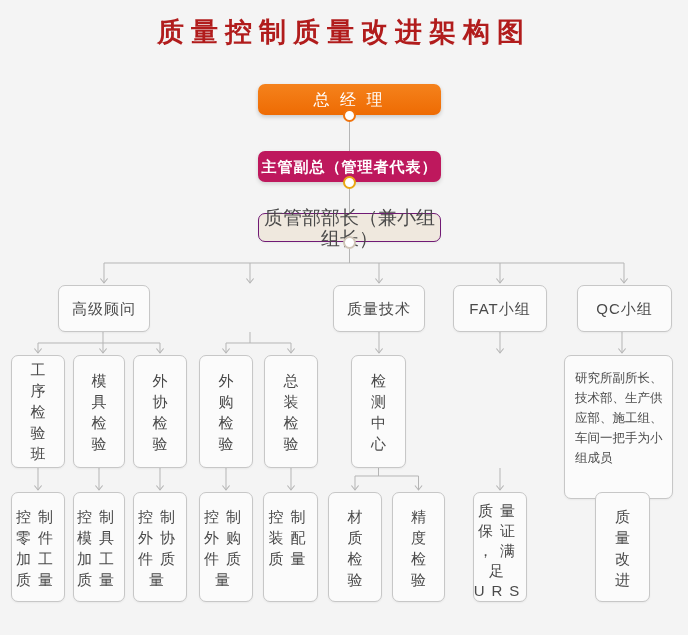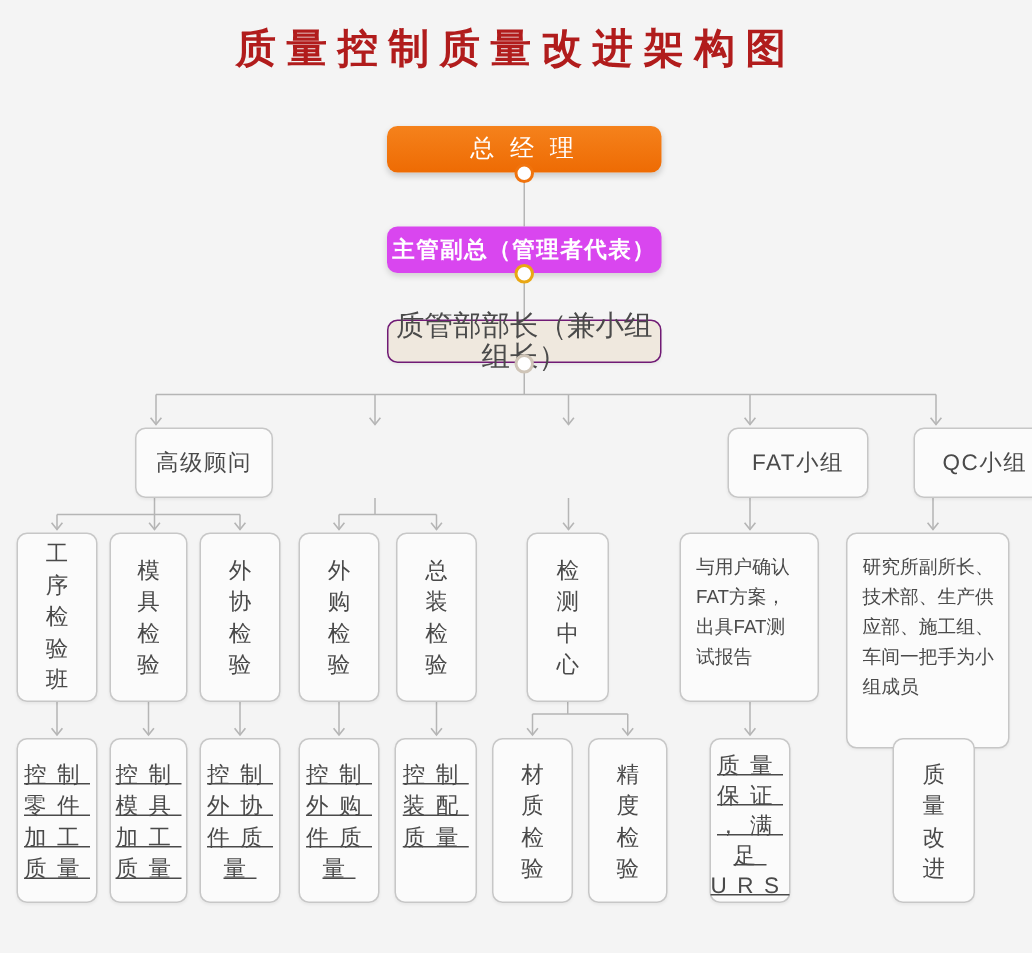--- a/index.html
+++ b/index.html
@@ -7,26 +7,26 @@
   .canvas{position:relative;width:688px;height:635px;background:#F4F4F4;overflow:hidden;}
   .title{position:absolute;left:0;top:14px;width:688px;text-align:center;
          font-size:27px;font-weight:bold;letter-spacing:7px;color:#B11C1C;z-index:2;}
   svg.wires{position:absolute;left:0;top:0;width:688px;height:635px;z-index:1;}
   .node{position:absolute;box-sizing:border-box;background:#FBFBFB;border:1px solid #C7C7C7;
         border-radius:7px;color:#4A4A4A;display:flex;align-items:center;justify-content:center;
         text-align:center;font-size:15px;line-height:21px;white-space:pre-line;
         box-shadow:0 1px 2px rgba(0,0,0,0.05);z-index:2;}
   .lvl1{background:linear-gradient(180deg,#F5821C,#EE6B03);border:none;color:#FFFFFF;
         font-weight:normal;font-size:16px;letter-spacing:3px;box-shadow:0 2px 4px rgba(0,0,0,0.18);}
-  .lvl2{background:#d946ef;border:none;color:#FFFFFF;font-weight:bold;font-size:15px;
+  .lvl2{background:#be185d;border:none;color:#FFFFFF;font-weight:bold;font-size:15px;
         letter-spacing:1px;box-shadow:0 2px 4px rgba(0,0,0,0.15);}
   .lvl3{background:#EFE8DE;border:1px solid #701a75;color:#4A4A4A;font-size:19px;}
-  .branch{letter-spacing:1px;margin-left:32px;}
+  .branch{letter-spacing:1px;}
   .top-align{align-items:flex-start;padding-top:13px;}
-  .spaced{letter-spacing:7px;text-decoration:underline;}
+  .spaced{letter-spacing:7px;}
   .desc{font-size:12.5px;text-align:left;justify-content:flex-start;align-items:flex-start;
         padding:12px 6px 0 10px;line-height:20px;}
   .urs{line-height:20px;padding-top:8px;}
   .dot{position:absolute;width:13px;height:13px;box-sizing:border-box;border-radius:50%;
        background:#FFFFFF;border:2px solid #CCC;z-index:3;}
 </style>
 </head>
 <body>
 
 <div class="canvas">
@@ -85,20 +85,21 @@
   <div class="node lvl1" style="left:258px;top:84px;width:183px;height:31px">总 经 理</div>
   <div class="dot" style="left:343px;top:109px;border-color:#F0730D"></div>
 
   <div class="node lvl2" style="left:258px;top:151px;width:183px;height:31px">主管副总（管理者代表）</div>
   <div class="dot" style="left:343px;top:176px;border-color:#E9A714"></div>
 
   <div class="node lvl3" style="left:258px;top:213px;width:183px;height:29px">质管部部长（兼小组组长）</div>
   <div class="dot" style="left:343px;top:236px;border-color:#CFC5B8"></div>
 
   <div class="node branch" style="left:58px;top:285px;width:92px;height:47px">高级顾问</div>
+  <div class="node branch" style="left:333px;top:285px;width:92px;height:47px">质量技术</div>
   <div class="node branch" style="left:453px;top:285px;width:94px;height:47px">FAT小组</div>
   <div class="node branch" style="left:577px;top:285px;width:95px;height:47px">QC小组</div>
 
   <div class="node" style="left:11px;top:355px;width:54px;height:113px">工
 序
 检
 验
 班</div>
   <div class="node" style="left:73px;top:355px;width:52px;height:113px">模
 具
@@ -113,24 +114,20 @@
 检
 验</div>
   <div class="node" style="left:264px;top:355px;width:54px;height:113px">总
 装
 检
 验</div>
   <div class="node" style="left:351px;top:355px;width:55px;height:113px">检
 测
 中
 心</div>
-  <div class="node desc" style="left:453px;top:355px;width:93px;height:113px">与用户确认
-FAT方案，
-出具FAT测
-试报告</div>
   <div class="node desc" style="left:564px;top:355px;width:109px;height:144px">研究所副所长、
 技术部、生产供
 应部、施工组、
 车间一把手为小
 组成员</div>
 
   <div class="node top-align spaced" style="left:11px;top:492px;width:54px;height:110px">控制
 零件
 加工
 质量</div>

